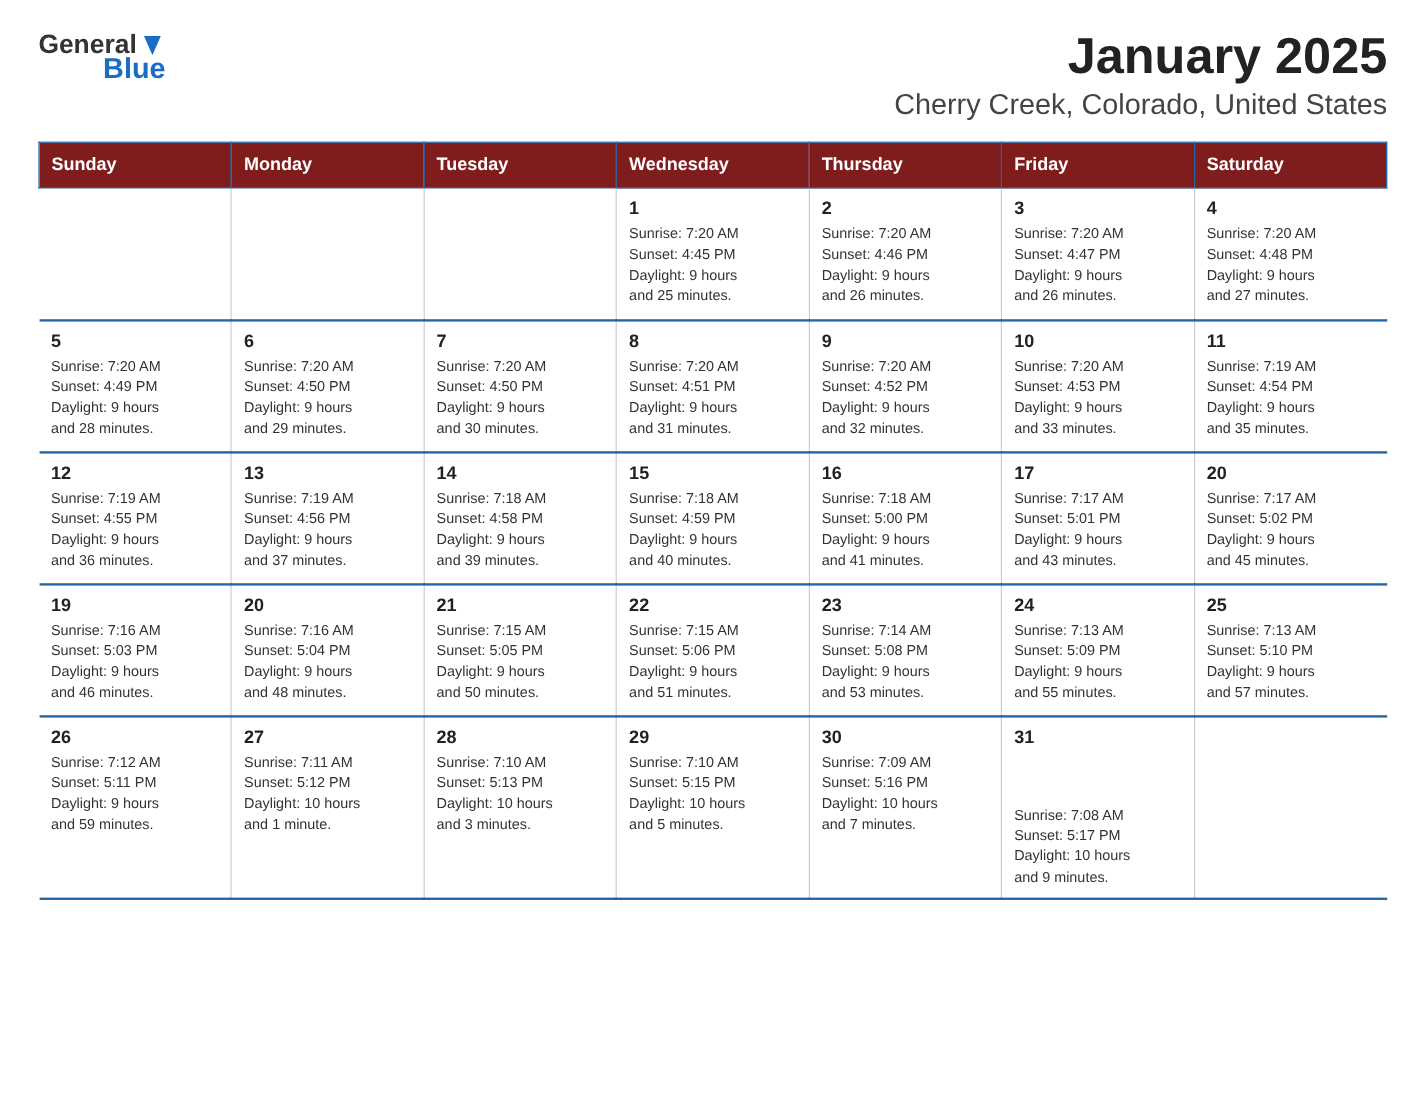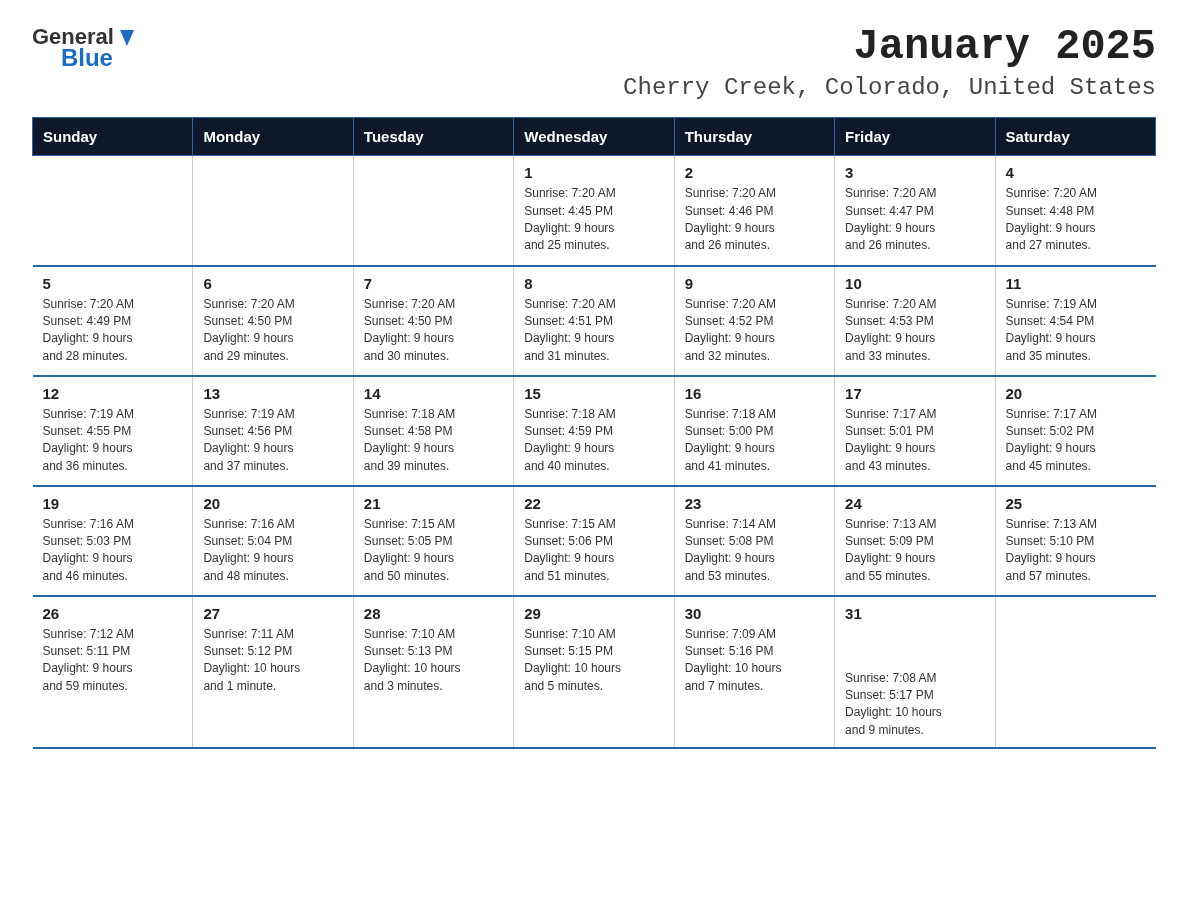--- a/index.html
+++ b/index.html
@@ -26,40 +26,39 @@
       font-weight: bold;
       color: #333;
     }
     .logo-text-blue {
       font-size: 24px;
       font-weight: bold;
       color: #1a6cc4;
     }
     .title-block {
       text-align: right;
-      font-family: Liberation Mono, monospace;
     }
     .cal-title {
       font-size: 42px;
       font-weight: bold;
       color: #222;
       line-height: 1.1;
     }
     .cal-subtitle {
       font-size: 24px;
       color: #444;
       margin-top: 4px;
     }
     .calendar {
       width: 100%;
       border-collapse: collapse;
       margin-top: 16px;
     }
     .calendar thead tr {
-      background-color: #0f172a;
+      background-color: #7f1d1d;
     }
     .calendar thead th {
       color: #fff;
       font-size: 15px;
       font-weight: 600;
       padding: 10px 10px;
       text-align: left;
       border: 1px solid #2466a8;
     }
     .calendar tbody tr {
@@ -94,21 +93,21 @@
     }
     .empty-cell {
       background: #fff;
     }
   </style>
 </head>
 <body>
 
 <div class="header-row">
   <div class="logo">
-    <div style="display:flex;flex-direction:column;align-items:center;">
+    <div style="display:flex;flex-direction:column;align-items:flex-end;">
       <div style="display:flex;align-items:center;">
         <span class="logo-text-general">General</span>
         <svg width="22" height="22" viewBox="0 0 22 22" style="margin-left:2px;">
           <polygon points="4,4 18,4 11,20" fill="#1a6cc4"></polygon>
         </svg>
       </div>
       <span class="logo-text-blue" style="margin-top:-6px;margin-left:4px;">Blue</span>
     </div>
   </div>
   <div class="title-block">

